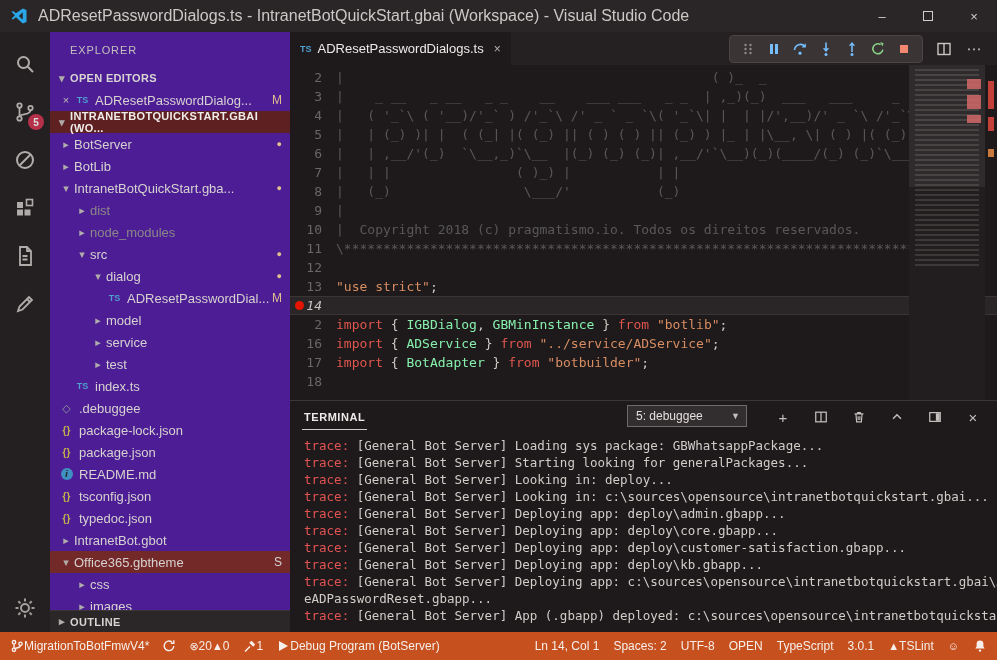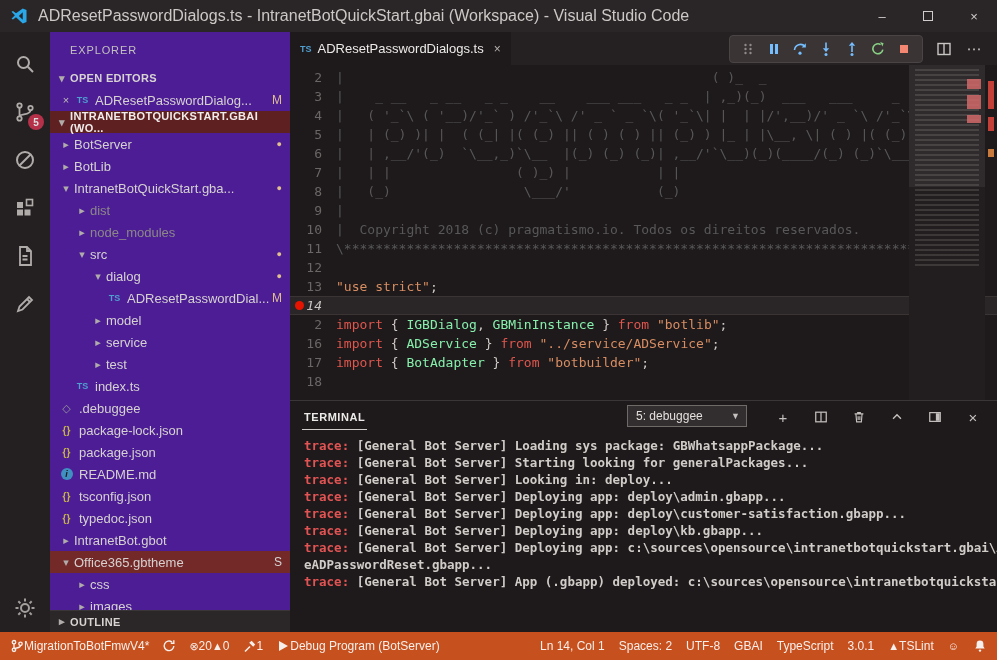--- a/index.html
+++ b/index.html
@@ -82,21 +82,21 @@
   
   .terminal { height:232px; border-top:1px solid #3a3536; background:#1e1a1b; display:flex; flex-direction:column; flex:none; }
   .term-head { height:32px; display:flex; align-items:center; padding:0 12px; flex:none; }
   .term-title { font-size:11px; font-weight:bold; letter-spacing:.05em; color:#eceae8; border-bottom:1px solid #d0cccc; padding:6px 2px; }
   .term-actions { margin-left:auto; display:flex; align-items:flex-start; gap:14px; color:#c5c1bf; }
   .term-select { position:relative; height:22px; background:#322d2e; border:1px solid #6e6a68; font-size:12px; color:#e4e0de; display:flex; align-items:center; padding:0 24px 0 8px; margin-right:10px; min-width:120px; }
   .term-select .caret { position:absolute; right:6px; font-size:9px; color:#c5c1bf; }
   .th-btn { width:24px; height:24px; display:flex; align-items:center; justify-content:center; font-size:15px; }
   .th-btn svg { width:14px; height:14px; }
   .term-out { flex:1; overflow:hidden; padding:4px 0 0 14px; font-family:"DejaVu Sans Mono",monospace; font-size:12.5px; }
-  .tline { height:17px; line-height:17px; white-space:pre; color:#d0cdc9;font-weight:bold; }
+  .tline { height:17px; line-height:17px; white-space:pre; color:#d0cdc9; }
   .trace { color:#e25353; }
 
   
   .statusbar { height:28px; background:#c6501e; display:flex; align-items:center; padding:0 10px; font-size:12px; color:#f7efeb; }
   .sb-item { display:flex; align-items:center; gap:0; margin-right:13px; white-space:nowrap; }
   .sb-item svg { width:14px; height:14px; }
   .sb-ico { font-size:11px; }
   .sbr { margin-left:auto; display:flex; align-items:center; }
   .sbr .sb-item { margin-right:0; margin-left:14px; }
 </style>
@@ -483,21 +483,23 @@
                 <rect x="9" y="3.7" width="4.3" height="8.6" fill="#c5c1bf"></rect>
               </svg>
           </span>
           <span class="th-btn">×</span>
         </div>
       </div>
       <div class="term-out">
           <div class="tline"><span class="trace">trace:</span><span> [General Bot Server] Loading sys package: GBWhatsappPackage...</span></div>
           <div class="tline"><span class="trace">trace:</span><span> [General Bot Server] Starting looking for generalPackages...</span></div>
           <div class="tline"><span class="trace">trace:</span><span> [General Bot Server] Looking in: deploy...</span></div>
+          <div class="tline"><span class="trace">trace:</span><span> [General Bot Server] Looking in: c:\sources\opensource\intranetbotquickstart.gbai...</span></div>
           <div class="tline"><span class="trace">trace:</span><span> [General Bot Server] Deploying app: deploy\admin.gbapp...</span></div>
+          <div class="tline"><span class="trace">trace:</span><span> [General Bot Server] Deploying app: deploy\core.gbapp...</span></div>
           <div class="tline"><span class="trace">trace:</span><span> [General Bot Server] Deploying app: deploy\customer-satisfaction.gbapp...</span></div>
           <div class="tline"><span class="trace">trace:</span><span> [General Bot Server] Deploying app: deploy\kb.gbapp...</span></div>
           <div class="tline"><span class="trace">trace:</span><span> [General Bot Server] Deploying app: c:\sources\opensource\intranetbotquickstart.gbai\Azur</span></div>
           <div class="tline"><span>eADPasswordReset.gbapp...</span></div>
           <div class="tline"><span class="trace">trace:</span><span> [General Bot Server] App (.gbapp) deployed: c:\sources\opensource\intranetbotquickstart.g</span></div>
         </div>
     </div>
   </div>
 </div>
 
@@ -534,21 +536,21 @@
     <svg viewBox="0 0 14 14">
         <path d="M3 2l9 5-9 5z" fill="#f7efeb"></path>
       </svg>
     <span>Debug Program (BotServer)</span>
   </span>
 
   <span class="sbr">
     <span class="sb-item">Ln 14, Col 1</span>
     <span class="sb-item">Spaces: 2</span>
     <span class="sb-item">UTF-8</span>
-    <span class="sb-item">GBAI</span>
+    <span class="sb-item">OPEN</span>
     <span class="sb-item">TypeScript</span>
     <span class="sb-item">3.0.1</span>
     <span class="sb-item">
       <span class="sb-ico">▲</span>
       <span>TSLint</span>
     </span>
     <span class="sb-item">
         <span class="sb-ico">☺</span>
       </span>
     <span class="sb-item">

